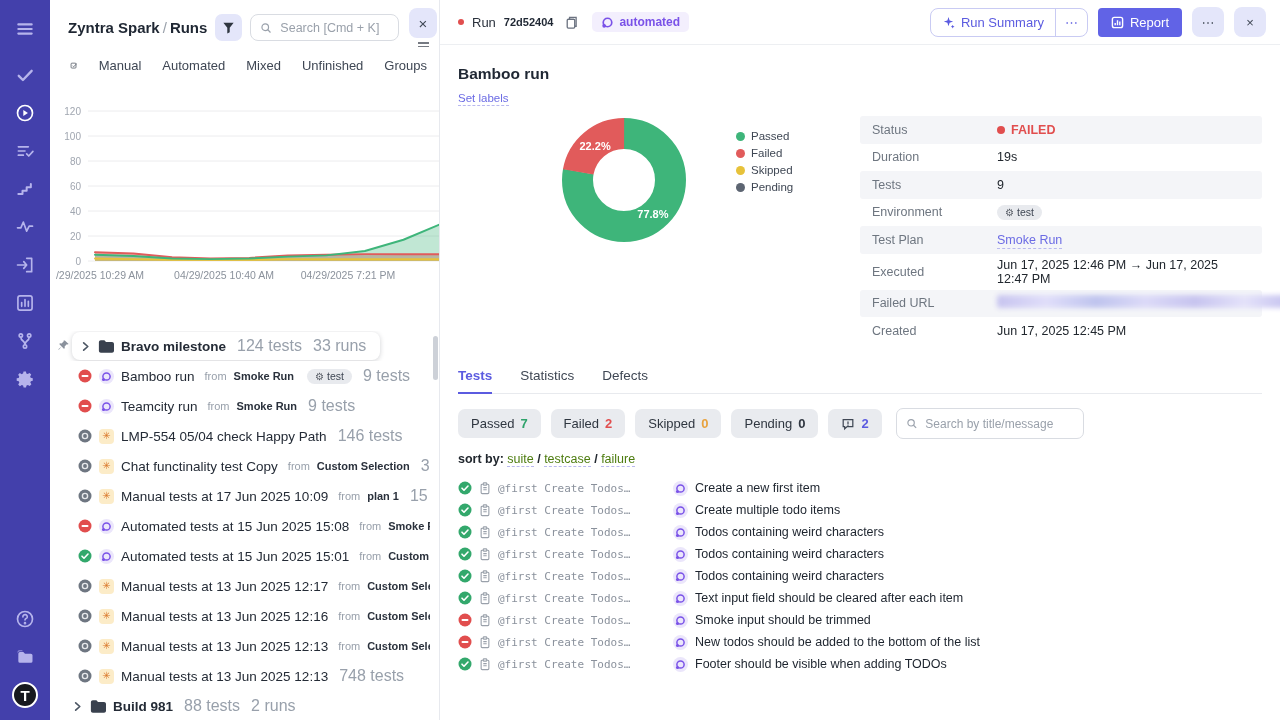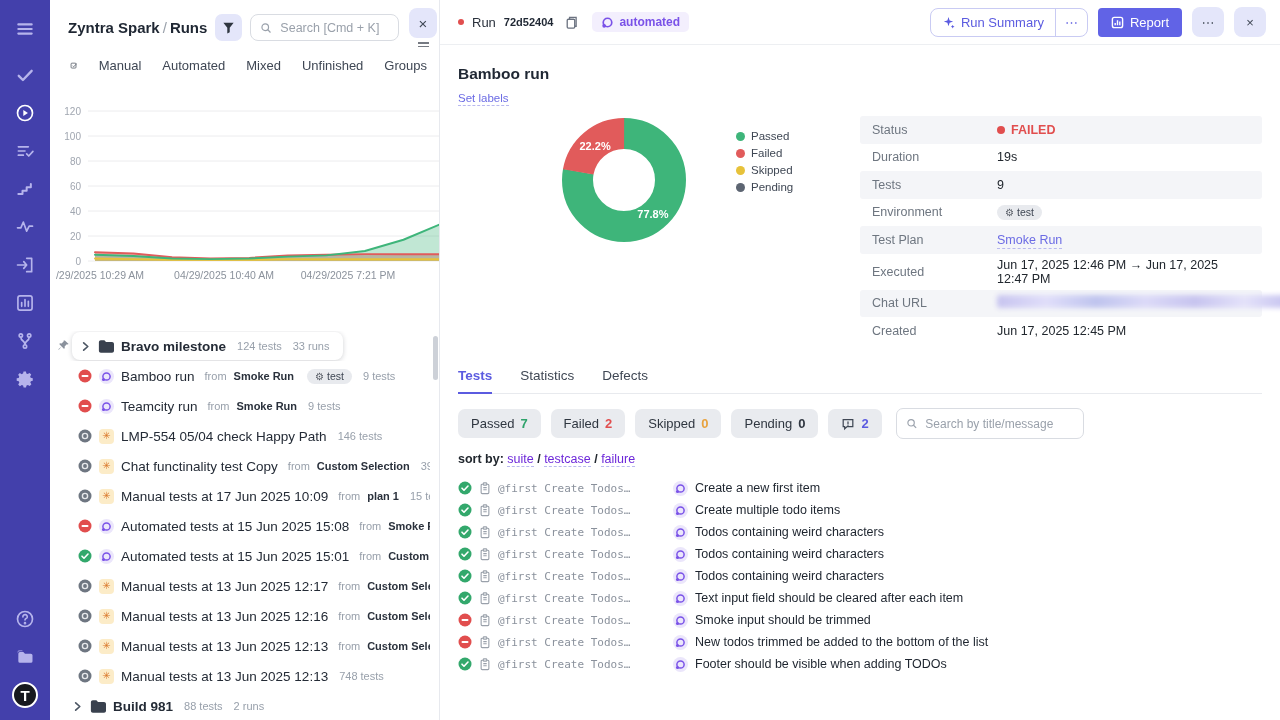--- a/index.html
+++ b/index.html
@@ -38,21 +38,21 @@
   
   .run-list { position:absolute; top:331px; left:0; right:9px; }
   .run-row { display:flex; align-items:center; gap:7px; height:30px; padding-left:28px; white-space:nowrap; overflow:hidden; cursor:pointer; position:relative; }
   .run-row.folder { padding-left:22px; }
   .row-card { display:flex; align-items:center; gap:7px; background:#fff; border-radius:8px; box-shadow:0 1px 5px rgba(40,45,60,.22); height:28px; padding:0 14px 0 8px; }
   .pin-ic { position:absolute; left:7px; top:8px; color:#8a919c; }
   .r-name { font-size:13.5px; color:#242b36; }
   .folder .r-name { font-weight:bold; font-size:13.5px; }
   .r-from { font-size:11px; color:#98a0ab; margin-left:3px; }
   .r-plan { font-size:11px; font-weight:bold; color:#2a313c; }
-  .r-count { font-size:11px; color:#98a0ab; margin-left:4px; }
+  .r-count { font-size:16px; color:#98a0ab; margin-left:4px; }
   .env-pill { background:#e8eaee; border-radius:10px; padding:1.5px 8px; font-size:10.5px; color:#3f4754; display:inline-flex; align-items:center; gap:3px; margin-left:6px; }
   .env-pill .g { font-size:10px; color:#555a63; }
   .type-ic { width:15px; height:15px; border-radius:50%; background:#ebe6fb; display:flex; align-items:center; justify-content:center; flex:0 0 15px; }
   .type-ic.mixed { border-radius:4px; background:#fcecc8; color:#d9772a; font-size:10px; line-height:1; }
   .st-ic { width:14px; height:14px; flex:0 0 14px; }
 
   
   .right-panel { flex:1; position:relative; background:#fff; overflow:hidden; }
   .rp-topbar { height:45px; border-bottom:1px solid #edeff2; display:flex; align-items:center; gap:8px; padding:0 14px 0 18px; }
   .red-dot { width:6px; height:6px; border-radius:50%; background:#e14e4e; }
@@ -93,21 +93,21 @@
   .rp-tab.active { color:#5b5be0; font-weight:bold; border-bottom:2px solid #5b5be0; margin-bottom:-1px; }
 
   .chips-row { display:flex; align-items:center; gap:10px; margin-top:14px; }
   .chip { background:#e9ebef; border-radius:7px; padding:7px 13px; font-size:13px; color:#2f3640; display:flex; gap:6px; align-items:center; cursor:pointer; }
   .chip b { font-weight:bold; }
   .tests-search { border:1px solid #d9dce2; border-radius:7px; height:31px; width:188px; display:flex; align-items:center; gap:6px; padding:0 9px; margin-left:4px; }
   .tests-search input { border:0; outline:0; width:100%; font-size:12px; color:#374151; font-family:"Liberation Sans",sans-serif; }
   .tests-search input::placeholder { color:#9aa1ab; }
 
   .sort-row { margin-top:13px; font-size:12.5px; color:#21272e; font-weight:bold; }
-  .sort-row a { color:#6d28d9; font-weight:normal; border-bottom:1px dashed #b9b9ef; text-decoration:none; cursor:pointer; }
+  .sort-row a { color:#4d7c0f; font-weight:normal; border-bottom:1px dashed #b9b9ef; text-decoration:none; cursor:pointer; }
   .sort-row .sl { font-weight:bold; color:#21272e; }
 
   .test-list { margin-top:11px; }
   .test-row { display:flex; align-items:center; gap:7px; height:22px; cursor:pointer; }
   .t-suite { font-family:"DejaVu Sans Mono", monospace; font-size:11px; color:#8a919c; width:168px; flex:0 0 168px; white-space:nowrap; overflow:hidden; }
   .t-title { font-size:12.5px; color:#1d242e; }
   .clip-ic { color:#9aa1ab; display:flex; }
 </style>
 </head>
 <body>
@@ -512,21 +512,21 @@
             </div>
             <div class="info-row stripe">
               <span class="info-label">Test Plan</span>
               <span class="info-value"><span class="link-dotted">Smoke Run</span></span>
             </div>
             <div class="info-row">
               <span class="info-label">Executed</span>
               <span class="info-value">Jun 17, 2025 12:46 PM → Jun 17, 2025 12:47 PM</span>
             </div>
             <div class="info-row stripe">
-              <span class="info-label">Chat URL</span>
+              <span class="info-label">Failed URL</span>
               <span class="info-value"><span class="blur-bar" style="display:inline-block"></span></span>
             </div>
             <div class="info-row">
               <span class="info-label">Created</span>
               <span class="info-value">Jun 17, 2025 12:45 PM</span>
             </div>
           </div>
       </div>
 
       <div class="rp-tabs" id="rp-tabs">
@@ -730,21 +730,21 @@
                 <path d="M5 6.5h4M5 9h4"></path>
               </svg>
             </span>
             <span class="t-suite">@first Create Todos…</span>
             <span class="type-ic">
               <svg width="11" height="11" viewBox="0 0 14 14" fill="none">
                 <circle cx="7" cy="7" r="4.6" stroke="#7a52e8" stroke-width="1.9"></circle>
                 <circle cx="3.2" cy="10.8" r="2" fill="#7a52e8"></circle>
               </svg>
             </span>
-            <span class="t-title">New todos trimmed be added to the bottom of the list</span>
+            <span class="t-title">New todos should be added to the bottom of the list</span>
           </div>
           <div class="test-row">
             <svg class="st-ic" width="13" height="13" viewBox="0 0 14 14">
               <circle cx="7" cy="7" r="6.5" fill="#33a86c"></circle>
               <path d="M4 7.2l2 2 4-4.2" stroke="#fff" stroke-width="1.6" fill="none" stroke-linecap="round" stroke-linejoin="round"></path>
             </svg>
             <span class="clip-ic">
               <svg width="12" height="13" viewBox="0 0 14 15" fill="none" stroke="#9aa1ab" stroke-width="1.3">
                 <rect x="2.5" y="2.5" width="9" height="11" rx="1.2"></rect>
                 <rect x="5" y="1" width="4" height="2.6" rx="0.8" fill="#fff"></rect>

